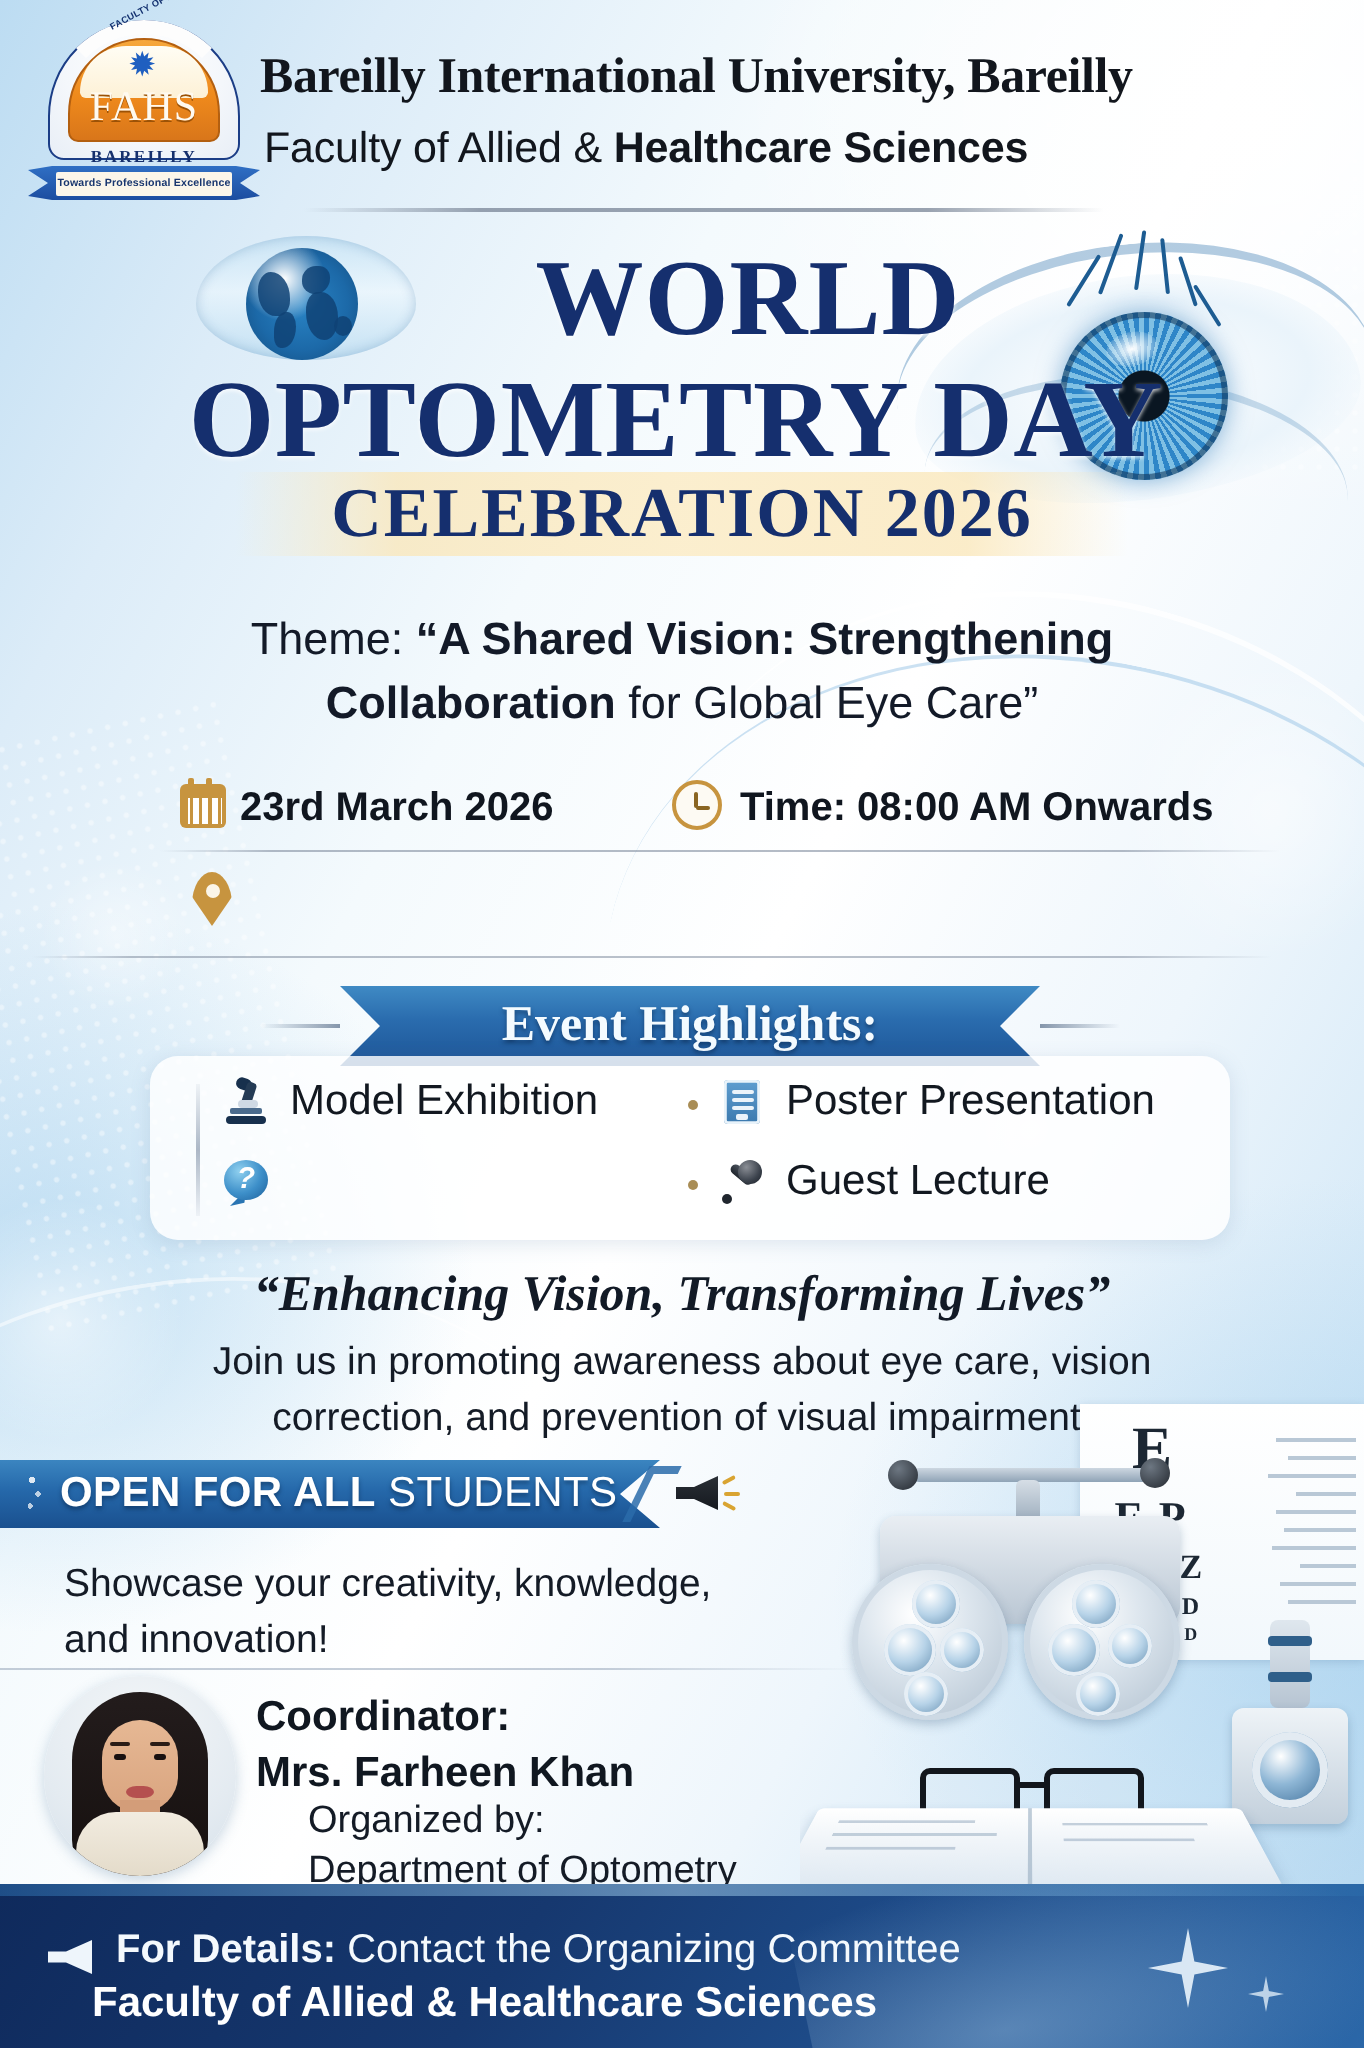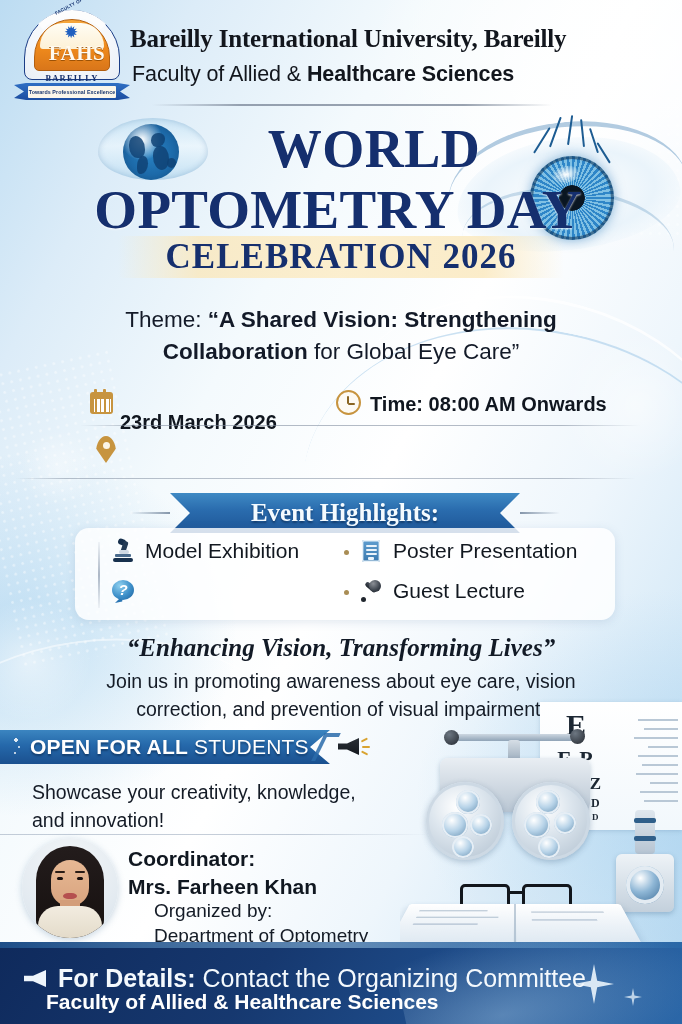--- a/index.html
+++ b/index.html
@@ -66,23 +66,23 @@
   .logo-inner{
     position:absolute; left:26px; top:13px; width:64px; height:26px;
     border-radius:32px 32px 4px 4px;
     background:linear-gradient(180deg,#fffdf4 0%, #fdf1d6 100%);
   }
   .logo-star{
     position:absolute; left:50px; top:14px;
     font-size:17px; color:#1f5fc0; line-height:1;
   }
   .logo-fahs{
-    position:absolute; left:20px; top:31px; width:86px;
+    position:absolute; left:20px; top:31px; width:76px;
     text-align:center; font-family:"Liberation Serif", serif;
-    font-size:21px; font-weight:bold; color:#fffaf0; letter-spacing:.5px;
+    font-size:21px; font-weight:normal; color:#fffaf0; letter-spacing:.5px;
     text-shadow:0 1px 0 #9c5206;
   }
   .logo-city{
     position:absolute; left:10px; top:63px; width:96px; text-align:center;
     font-family:"Liberation Serif", serif; font-size:8.5px; font-weight:bold;
     color:#16306d; letter-spacing:1.2px;
   }
   .logo-ribbon{
     position:absolute; left:0; top:73px; width:116px; height:17px;
     background:linear-gradient(180deg,#2f6fc4 0%, #1c4da0 100%);
@@ -198,21 +198,21 @@
 
   
   .theme{
     position:absolute; left:60px; top:304px; width:562px;
     text-align:center; font-size:22.5px; color:#131a28; line-height:1.44;
   }
   .theme b{ font-weight:bold; }
 
   
   .meta-row{ position:absolute; font-size:20px; color:#10161f; }
-  .meta-date{ left:120px; top:411px; font-weight:bold; }
+  .meta-date{ left:120px; top:393px; font-weight:bold; }
   .meta-time{ left:370px; top:393px; font-weight:bold; }
   .meta-venue{ left:124px; top:440px; font-weight:bold; }
   .meta-venue .lbl{ font-weight:bold; }
   .meta-venue .val{ font-weight:normal; }
   .icon-cal{
     position:absolute; left:90px; top:392px; width:23px; height:22px;
     background:#c7943f; border-radius:3px;
   }
   .icon-cal:before{
     content:""; position:absolute; left:2px; top:7px; width:19px; height:13px;
@@ -564,21 +564,21 @@
   }
   .footer-spark.s2{ right:40px; top:46px; width:18px; height:18px; opacity:.75; }
   .foot-mega{ position:absolute; left:22px; top:24px; width:32px; height:26px; }
   .foot-mega .horn{
     position:absolute; left:2px; top:4px; width:22px; height:17px;
     background:#eef5fb;
     clip-path:polygon(0 34%, 9px 34%, 22px 0, 22px 17px, 9px 66%, 0 66%);
   }
   .foot-l1{
     position:absolute; left:58px; top:22px;
-    font-size:25px; color:#f4f9fd; white-space:nowrap;
+    font-size:20px; color:#f4f9fd; white-space:nowrap;
   }
   .foot-l1 b{ font-weight:bold; }
   .foot-l2{
     position:absolute; left:46px; top:48px;
     font-size:21px; font-weight:bold; color:#ffffff; white-space:nowrap;
   }
 </style>
 </head>
 <body>
 

